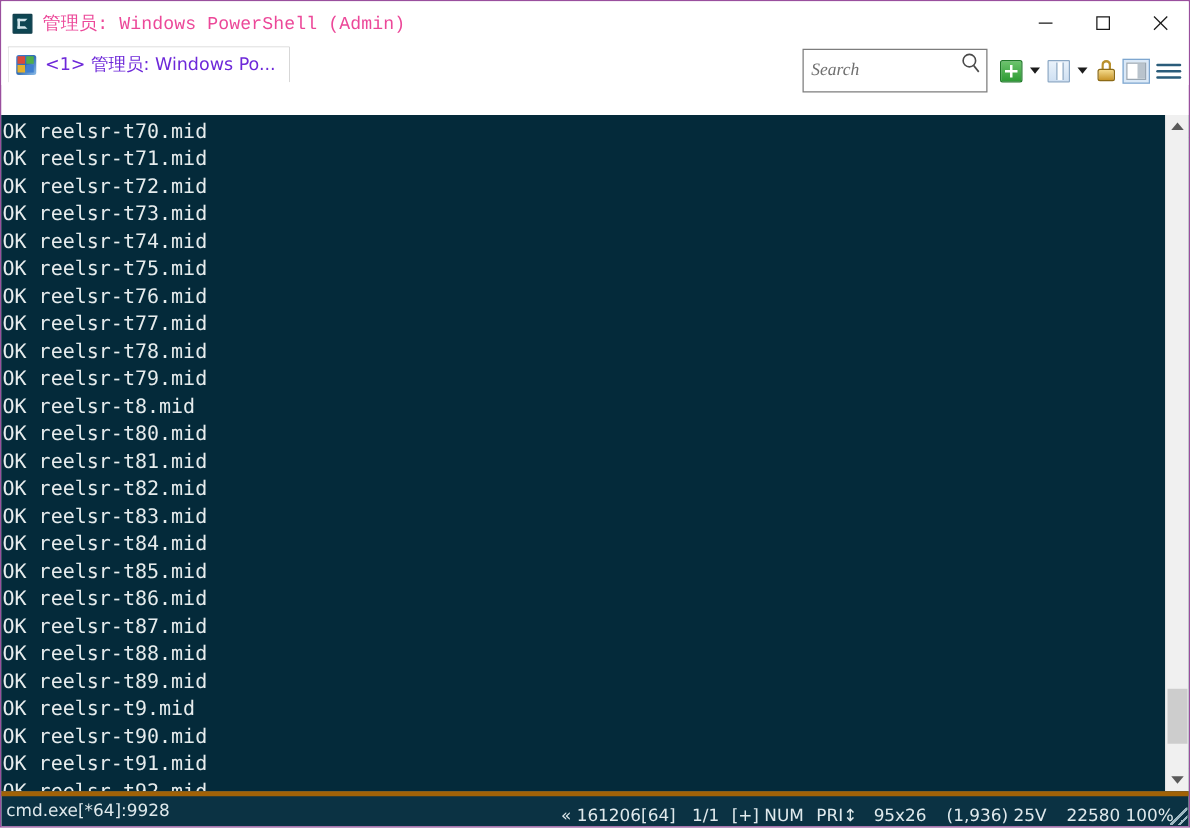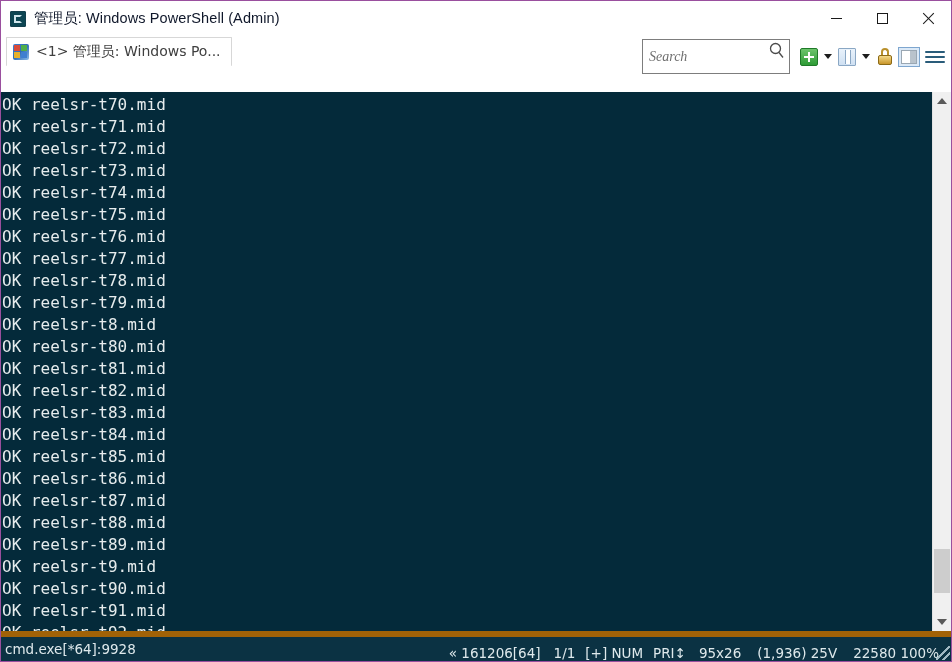--- a/index.html
+++ b/index.html
@@ -54,24 +54,24 @@
     content: "";
     position: absolute;
     left: 3px; top: 3px;
     width: 8px; height: 8px;
     border: 2px solid #cfe4ea;
     border-right-color: transparent;
     box-sizing: border-box;
   }
   .title-text {
     font-size: 14.5px;
-    color: #0f172a;
+    color: #ec4899;
     letter-spacing: 0.1px;
     white-space: nowrap;
-    font-family: Liberation Sans, sans-serif;
+    font-family: Liberation Mono, monospace;
   }
   .win-controls {
     position: absolute;
     right: 0; top: 0;
     height: 35px;
     display: flex;
   }
   .win-btn {
     width: 46px;
     height: 35px;
@@ -145,21 +145,21 @@
   .tab-icon::before {
     content: "";
     position: absolute;
     left: 1px; top: 1px;
     width: 6px; height: 6px;
     background: #d94a3a;
     box-shadow: 7px 0 0 #4fae4a, 0 7px 0 #e5b02c, 7px 7px 0 #3f7fd0;
   }
   .tab-label {
     font-size: 14px;
-    color: #404040;
+    color: #6d28d9;
     white-space: nowrap;
     font-family: "DejaVu Sans", "Liberation Sans", sans-serif;
   }
 
   .toolbar {
     position: absolute;
     right: 4px;
     top: 3px;
     display: flex;
     align-items: center;
@@ -374,21 +374,21 @@
     height: 44px;
     background: #cdcdcd;
   }
 
   
   .statusbar {
     position: relative;
     flex: 0 0 24px;
     height: 24px;
     background: #0b3243;
-    border-top: 6px solid #a16207;
+    border-top: 4px solid #a16207;
     display: flex;
     align-items: center;
     color: #dfe9ec;
     font-size: 13.5px;
     font-family: "DejaVu Sans", "Liberation Sans", sans-serif;
     overflow: hidden;
   }
   .status-left {
     padding-left: 4px;
     white-space: nowrap;

